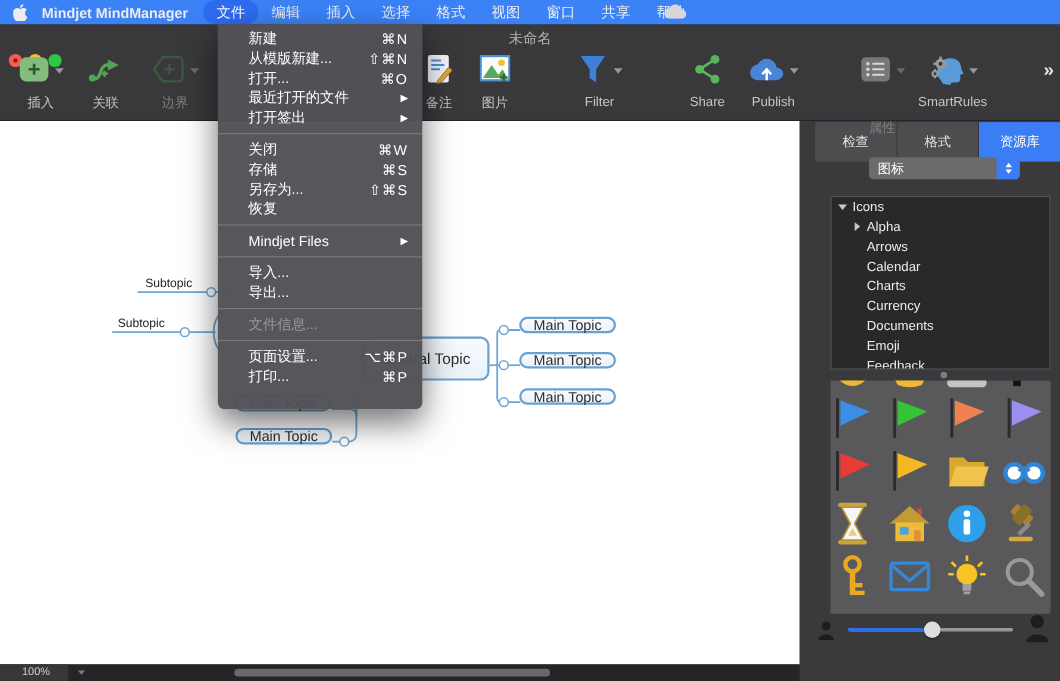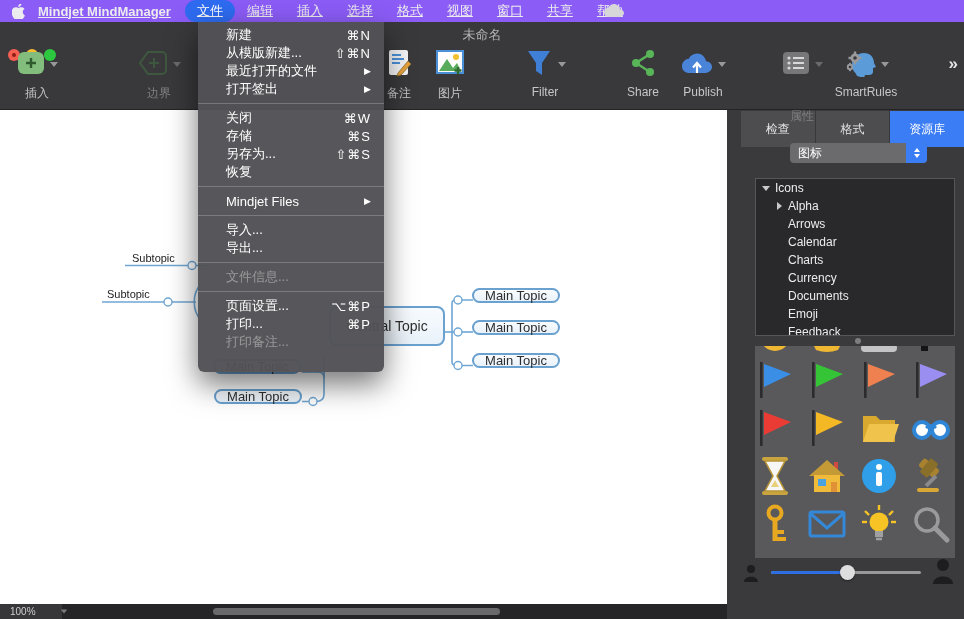--- a/index.html
+++ b/index.html
@@ -1,21 +1,21 @@
 <!DOCTYPE html>
 <html><head>
 <meta charset="utf-8">
 <style>
   * { margin:0; padding:0; box-sizing:border-box; }
   body { font-family:"Liberation Sans", sans-serif; background:#2a2a2c; }
   .screen { position:relative; width:964px; height:619px; overflow:hidden; background:#3a3a3d; }
 
   
-  .menubar { position:absolute; top:0; left:0; width:964px; height:22px; background:#8b5cf6;
-             display:flex; align-items:stretch; color:#ececee; font-size:13px; z-index:40;text-decoration:underline; }
+  .menubar { position:absolute; top:0; left:0; width:964px; height:22px; background:#3b82f6;
+             display:flex; align-items:stretch; color:#ececee; font-size:13px; z-index:40; }
   .mb-apple { width:36px; display:flex; align-items:center; justify-content:center; }
   .mb-appname { display:flex; align-items:center; font-weight:bold; padding:0 14px 0 2px; }
   .mb-item { display:flex; align-items:center; padding:0 12px;border-radius:11px; }
   .mb-item.active { background:#2e6bf0; color:#fff; }
   .mb-cloud { position:absolute; left:604px; top:3px; }
 
   
   .titlebar { position:absolute; top:22px; left:0; width:964px; height:88px; background:#39393c;
               border-bottom:1px solid #242426; z-index:5; }
   .tl { position:absolute; top:27px; width:12px; height:12px; border-radius:50%; }
@@ -82,21 +82,21 @@
   .gi { position:absolute; width:40px; height:40px; }
 
   .slider-row { position:absolute; left:0; top:448px; width:237px; height:30px; }
   .track { position:absolute; left:44px; top:13px; width:150px; height:3px; background:#98989b; border-radius:2px; }
   .track .fill { position:absolute; left:0; top:0; height:3px; width:77px; background:#2f6fe4; border-radius:2px; }
   .thumb { position:absolute; left:113px; top:7px; width:15px; height:15px; border-radius:50%; background:#dededf; box-shadow:0 1px 2px rgba(0,0,0,.4); }
 
   
   .statusbar { position:absolute; left:0; top:604px; width:727px; height:15px; background:#252528; z-index:3; }
   .zoombox { position:absolute; left:0; top:0; width:62px; height:15px; background:#37373a;
-             display:flex; align-items:center; color:#cfcfd1; font-size:10px; padding:0 10px; gap:24px; }
+             display:flex; align-items:center; color:#cfcfd1; font-size:10px; padding:0 20px; gap:24px; }
   .zoombox .caret { border-top-color:#7d7d80; transform:scale(.8); }
   .hthumb { position:absolute; left:213px; top:4px; width:287px; height:7px; border-radius:4px; background:#69696c; }
 </style>
 </head>
 <body>
 
 <div class="screen">
 
   <div class="menubar">
     <div class="mb-apple">
@@ -133,20 +133,33 @@
           <svg width="28" height="24" viewBox="0 0 28 24">
               <rect x="1" y="1" width="26" height="22" rx="6" fill="#83bd7d"></rect>
               <path d="M14,7 v10 M9,12 h10" stroke="#2f5b2e" stroke-width="2.4"></path>
             </svg>
         </span>
         <span class="caret"></span>
       </div>
       <span>插入</span>
     </div>
 
+    <div class="tbtn" style="left:72px;width:48px;">
+      <div class="iconrow">
+        <span>
+          <svg width="32" height="26" viewBox="0 0 32 26">
+              <path d="M4,21 C14,25 8,7 20,9" fill="none" stroke="#55a356" stroke-width="3"></path>
+              <path d="M18,4 L28,9 L18,14 Z" fill="#55a356"></path>
+              <circle cx="4" cy="21" r="3.2" fill="#55a356"></circle>
+              <path d="M15,14 v6 M12,17 h6" stroke="#55a356" stroke-width="2"></path>
+            </svg>
+        </span>
+      </div>
+      <span>关联</span>
+    </div>
 
     <div class="tbtn dim" style="left:128px;width:62px;">
       <div class="iconrow">
         <span style="opacity:.75">
           <svg width="30" height="26" viewBox="0 0 30 26">
               <path d="M10,2 h14 a4,4 0 0 1 4,4 v14 a4,4 0 0 1 -4,4 h-14 l-8,-11 z" fill="none" stroke="#3f6340" stroke-width="2"></path>
               <path d="M16,8 v10 M11,13 h10" stroke="#3f6340" stroke-width="2"></path>
             </svg>
         </span>
         <span class="caret"></span>
@@ -301,20 +314,24 @@
   <div class="filemenu">
     <div class="fm-item">
         <span class="lbl">新建</span>
         <span class="sc">⌘N</span>
       </div>
     <div class="fm-item">
         <span class="lbl">从模版新建...</span>
         <span class="sc">⇧⌘N</span>
       </div>
     <div class="fm-item">
+        <span class="lbl">打开...</span>
+        <span class="sc">⌘O</span>
+      </div>
+    <div class="fm-item">
         <span class="lbl">最近打开的文件</span>
         <span class="sub-arrow">▶</span>
       </div>
     <div class="fm-item">
         <span class="lbl">打开签出</span>
         <span class="sub-arrow">▶</span>
       </div>
     <div class="fm-sep"></div>
     <div class="fm-item">
         <span class="lbl">关闭</span>
@@ -348,23 +365,20 @@
         <span class="lbl">文件信息...</span>
       </div>
     <div class="fm-sep"></div>
     <div class="fm-item">
         <span class="lbl">页面设置...</span>
         <span class="sc">⌥⌘P</span>
       </div>
     <div class="fm-item">
         <span class="lbl">打印...</span>
         <span class="sc">⌘P</span>
-      </div>
-    <div class="fm-item disabled">
-        <span class="lbl">打印备注...</span>
       </div>
   </div>
 
   <div class="rightpanel">
     <div class="tabs">
       <div class="tab">检查</div>
       <div class="tab">格式</div>
       <div class="tab active">资源库</div>
     </div>
 

